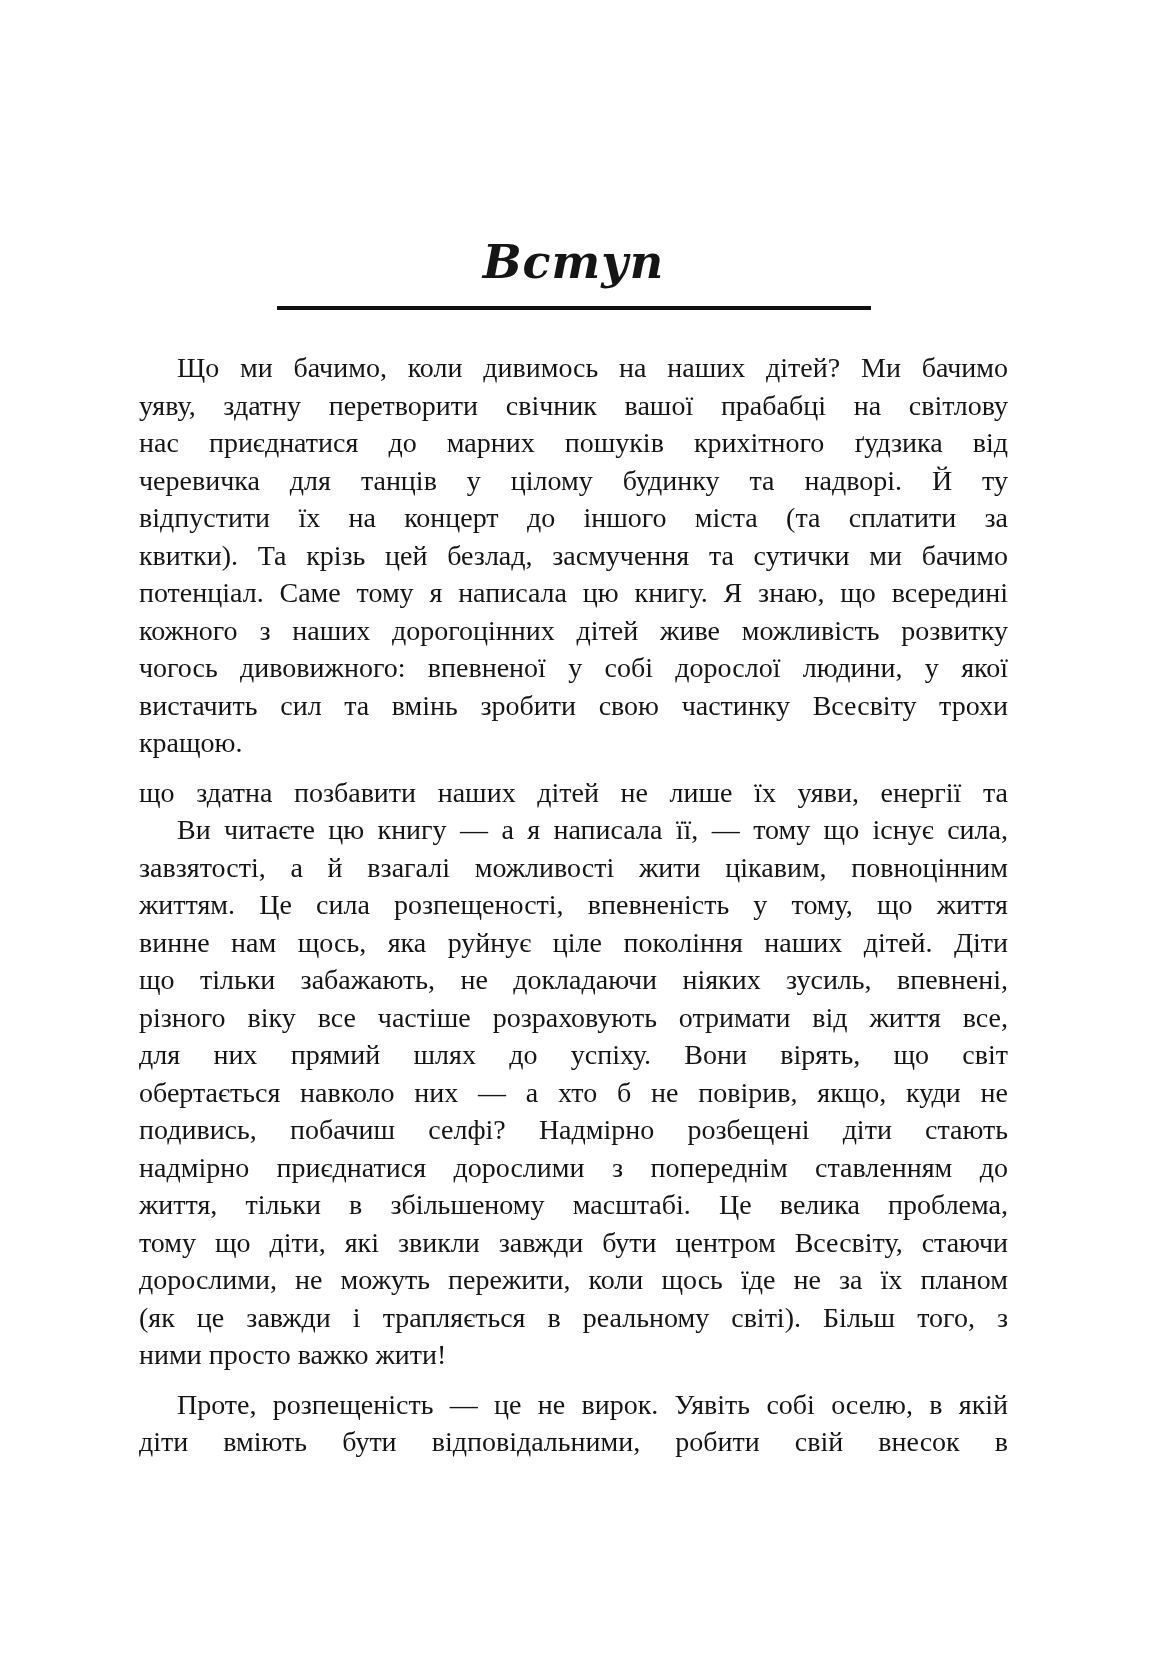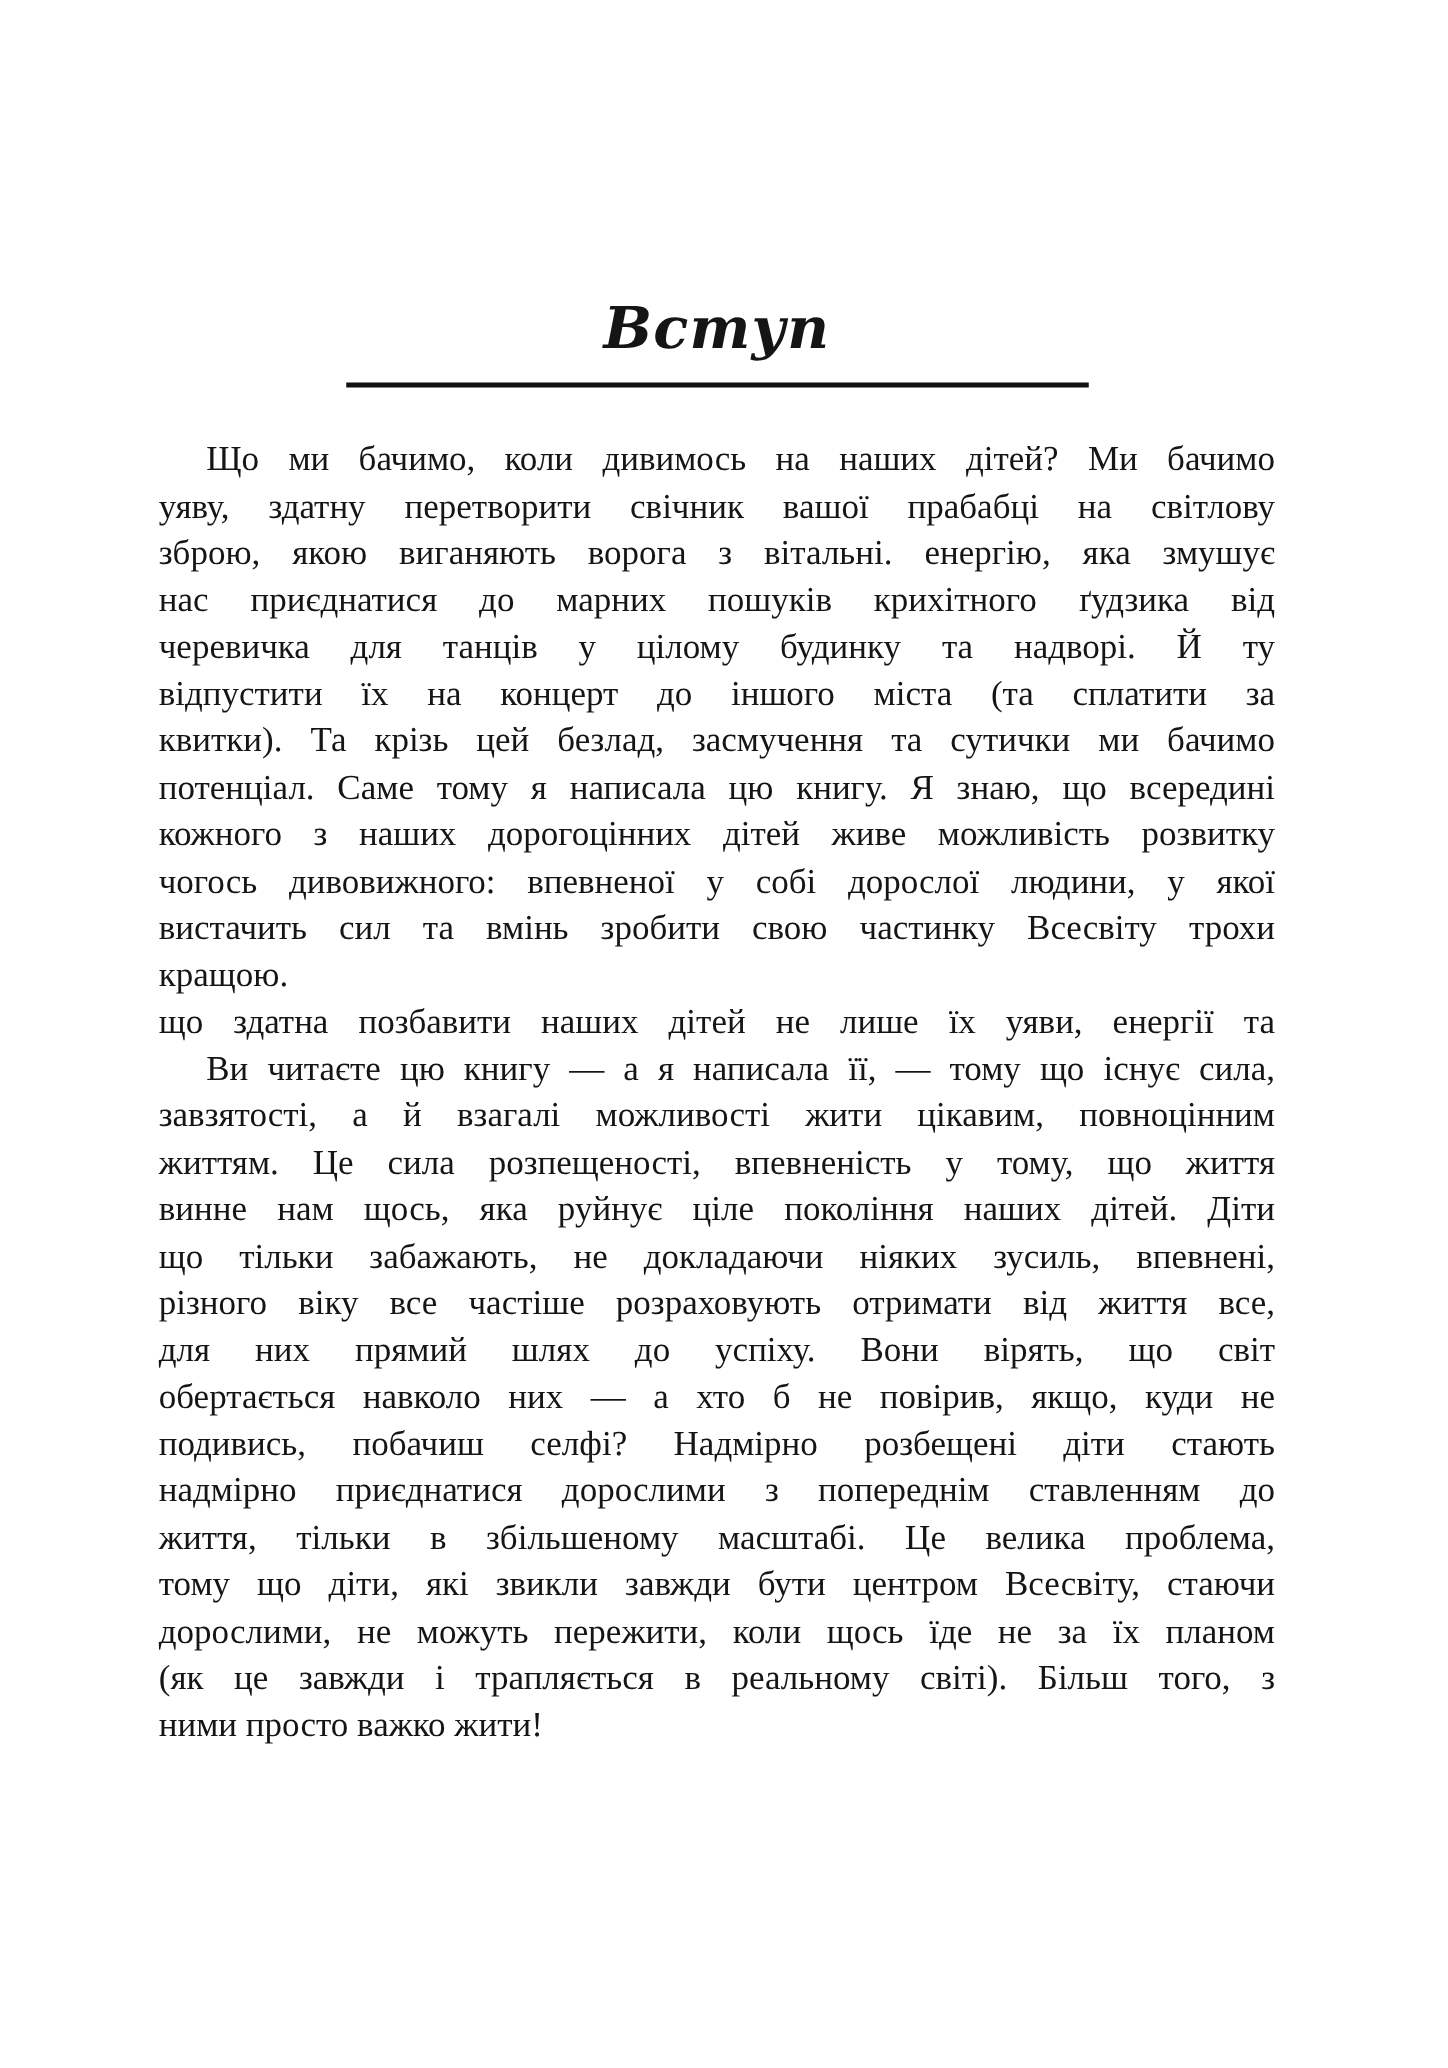--- a/index.html
+++ b/index.html
@@ -39,41 +39,40 @@
     width: 594px;
     height: 4px;
     margin: 14px auto 0 auto;
     background: var(--rule-color);
   }
   .body-text {
     margin-top: 39px;
     font-size: 28px;
     line-height: 37.5px;
   }
-  .para { margin: 0; }
+  .para { margin: 12px; }
   .line {
     text-align: justify;
     text-align-last: justify;
     text-justify: inter-word;
   }
   .line.first { text-indent: 38px; }
   .line.para-end { text-align-last: left; }
 </style>
 </head>
 <body>
 
 <div class="page">
   <div class="content">
     <h1 class="title">Вступ</h1>
     <div class="rule"></div>
     <div class="body-text">
         <div class="para">
           <div class="line first">Що ми бачимо, коли дивимось на наших дітей? Ми бачимо</div>
           <div class="line">уяву, здатну перетворити свічник вашої прабабці на світлову</div>
-          <div class="line">зброю, якою виганяють ворога з вітальні. енергію, яка змушує</div>
           <div class="line">нас приєднатися до марних пошуків крихітного ґудзика від</div>
           <div class="line">черевичка для танців у цілому будинку та надворі. Й ту</div>
           <div class="line">відпустити їх на концерт до іншого міста (та сплатити за</div>
           <div class="line">квитки). Та крізь цей безлад, засмучення та сутички ми бачимо</div>
           <div class="line">потенціал. Саме тому я написала цю книгу. Я знаю, що всередині</div>
           <div class="line">кожного з наших дорогоцінних дітей живе можливість розвитку</div>
           <div class="line">чогось дивовижного: впевненої у собі дорослої людини, у якої</div>
           <div class="line">вистачить сил та вмінь зробити свою частинку Всесвіту трохи</div>
           <div class="line para-end">кращою.</div>
         </div>
@@ -88,15 +87,19 @@
           <div class="line">для них прямий шлях до успіху. Вони вірять, що світ</div>
           <div class="line">обертається навколо них — а хто б не повірив, якщо, куди не</div>
           <div class="line">подивись, побачиш селфі? Надмірно розбещені діти стають</div>
           <div class="line">надмірно приєднатися дорослими з попереднім ставленням до</div>
           <div class="line">життя, тільки в збільшеному масштабі. Це велика проблема,</div>
           <div class="line">тому що діти, які звикли завжди бути центром Всесвіту, стаючи</div>
           <div class="line">дорослими, не можуть пережити, коли щось їде не за їх планом</div>
           <div class="line">(як це завжди і трапляється в реальному світі). Більш того, з</div>
           <div class="line para-end">ними просто важко жити!</div>
         </div>
+        <div class="para">
+          <div class="line first">Проте, розпещеність — це не вирок. Уявіть собі оселю, в якій</div>
+          <div class="line">діти вміють бути відповідальними, робити свій внесок в</div>
+        </div>
       </div>
   </div>
 </div>
 
 </body></html>

